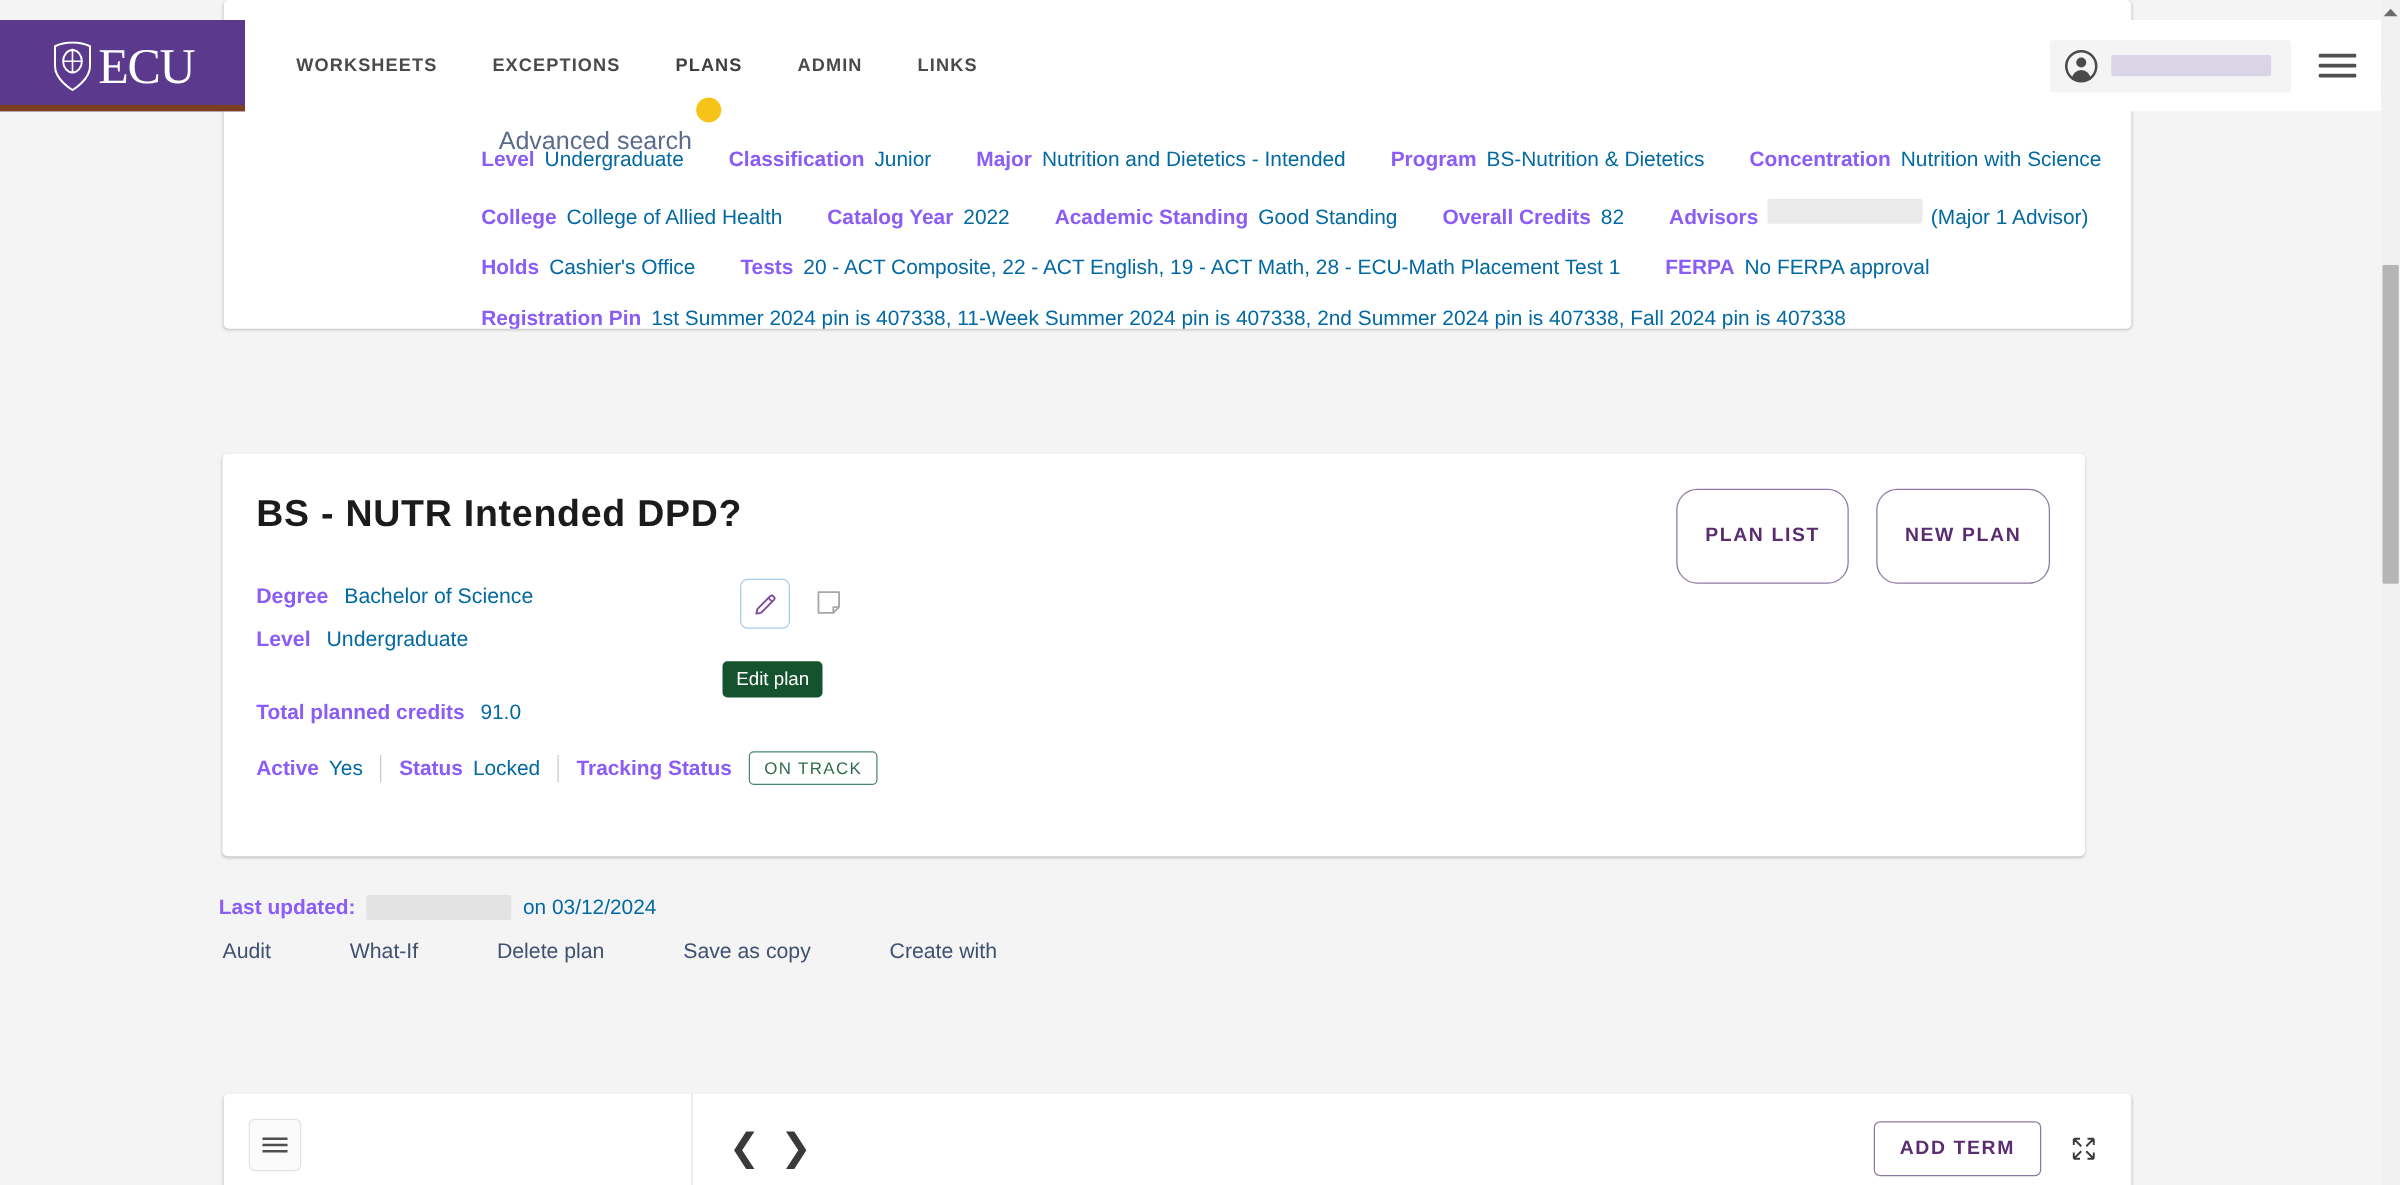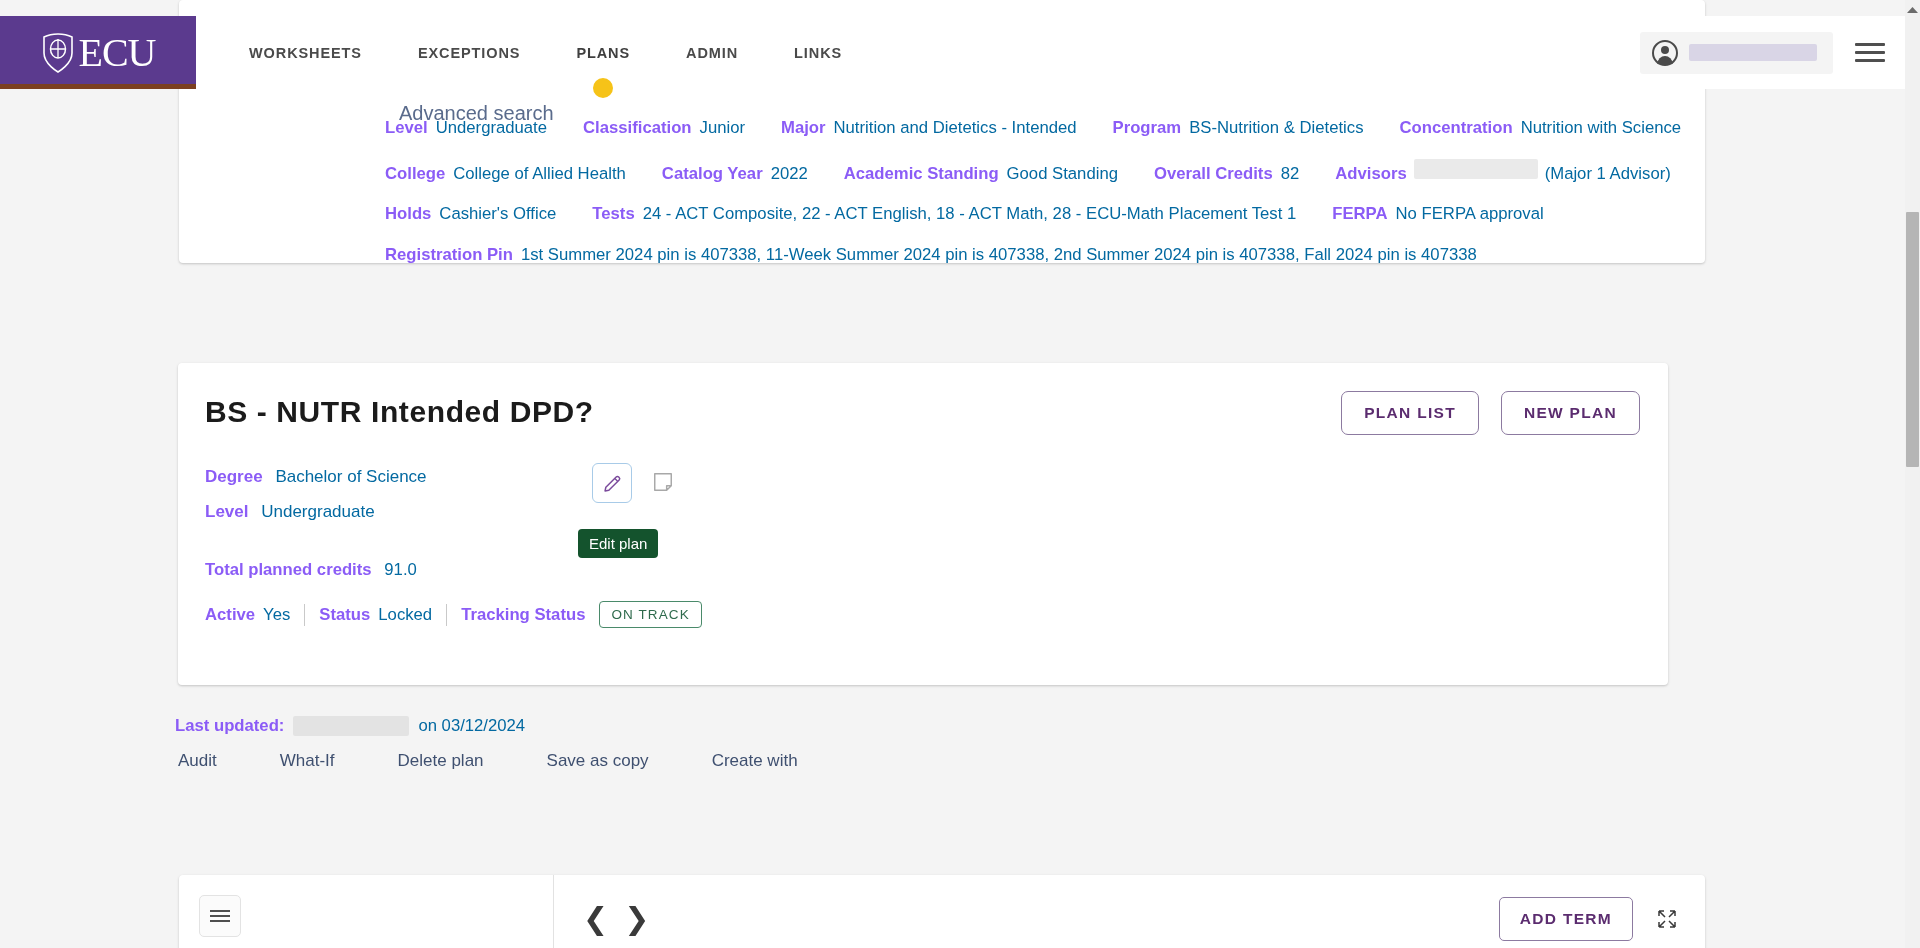--- a/index.html
+++ b/index.html
@@ -31,21 +31,21 @@
     background: #7b3f20;
   }
   .ecu-logo { display: flex; align-items: center; gap: 4px; }
   .ecu-shield { width: 34px; height: 40px; }
   .ecu-word {
     color: #fff; font-family: "Liberation Serif", serif;
     font-size: 40px; letter-spacing: -1px; font-weight: 400;
     line-height: 40px;
   }
 
-  .navtabs { display: flex; align-items: center; gap: 12px; padding-left: 31px; }
+  .navtabs { display: flex; align-items: center; gap: 0; padding-left: 19px; }
   .navtab {
     font-size: 14.5px; letter-spacing: 0.9px; color: #4a4a4a;
     font-weight: 600; padding: 0 22px; height: 73px;
     display: flex; align-items: center; cursor: pointer;
     position: relative;
   }
   .navtab.active { color: #3f3f3f; }
   .navtab-dot {
     position: absolute; bottom: -9px; left: 50%;
     transform: translateX(-50%);
@@ -152,22 +152,22 @@
     position: absolute; left: 578px; top: 456px;
     background: #14532d; color: #fff;
     font-size: 15px; padding: 6px 11px; border-radius: 4px;
     white-space: nowrap;
   }
 
   .plan-actions { position: absolute; right: 28px; top: 28px; display: flex; gap: 22px; }
   .pbtn {
     border: 1.3px solid #8c7aa0; background: #fff;
     color: #5b2c6f; font-size: 15.5px; font-weight: 600;
-    letter-spacing: 1.3px; border-radius: 7px;
-    padding: 12px 22px; cursor: pointer;
+    letter-spacing: 1.3px; border-radius: 17px;
+    padding: 28px 22px; cursor: pointer;
   }
 
   .plan-meta { position: absolute; left: 27px; top: 104px; }
   .meta-line { margin-bottom: 15px; font-size: 17px; }
   .meta-line .lbl { font-size: 17px; }
   .meta-line .val { font-size: 17px; }
 
   .total-credits { position: absolute; left: 27px; top: 197px; font-size: 17px; }
   .status-line {
     position: absolute; left: 27px; top: 238px;
@@ -354,21 +354,21 @@
       </div>
 
       <div class="info-row">
         <span class="info-pair">
           <span class="lbl">Holds</span>
           <span class="val">Cashier's Office</span>
         </span>
           <span class="gap-lg"></span>
         <span class="info-pair">
           <span class="lbl">Tests</span>
-          <span class="val">24 - ACT Composite, 22 - ACT English, 18 - ACT Math, 28 - ECU-Math Placement Test 1</span>
+          <span class="val">20 - ACT Composite, 22 - ACT English, 19 - ACT Math, 28 - ECU-Math Placement Test 1</span>
         </span>
           <span class="gap-lg"></span>
         <span class="info-pair">
           <span class="lbl">FERPA</span>
           <span class="val">No FERPA approval</span>
         </span>
       </div>
 
       <div class="info-row">
         <span class="info-pair">

